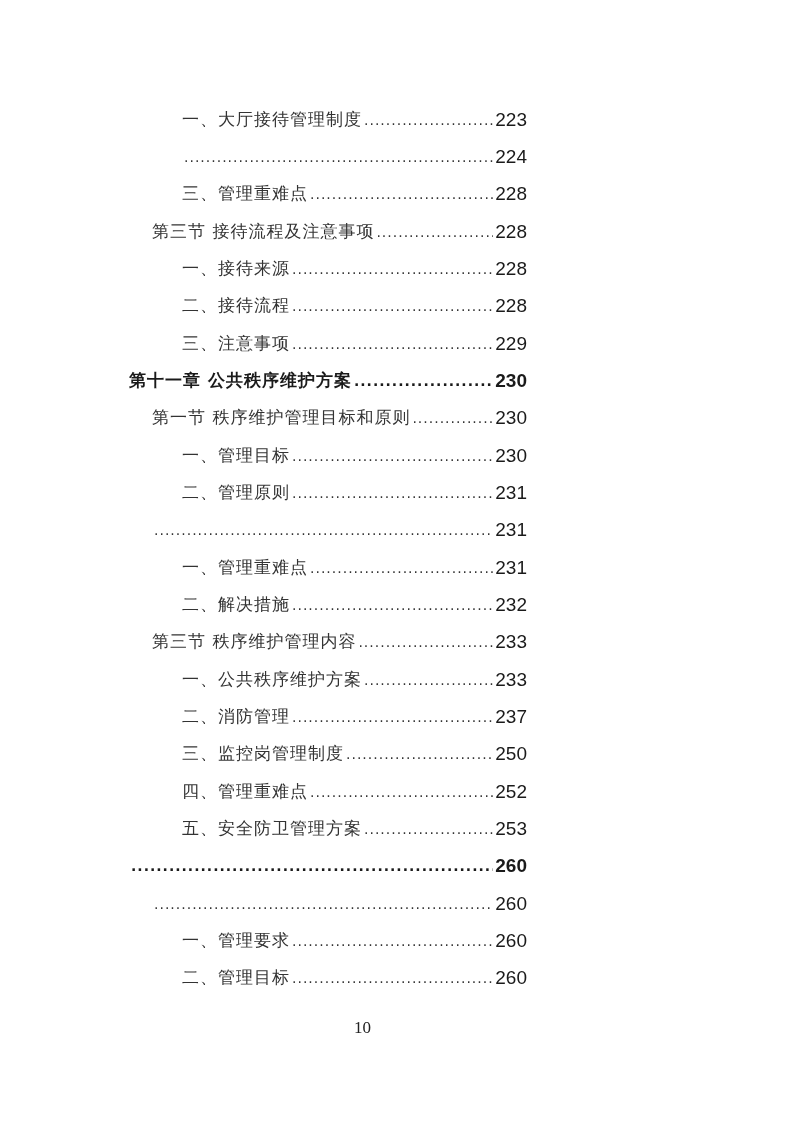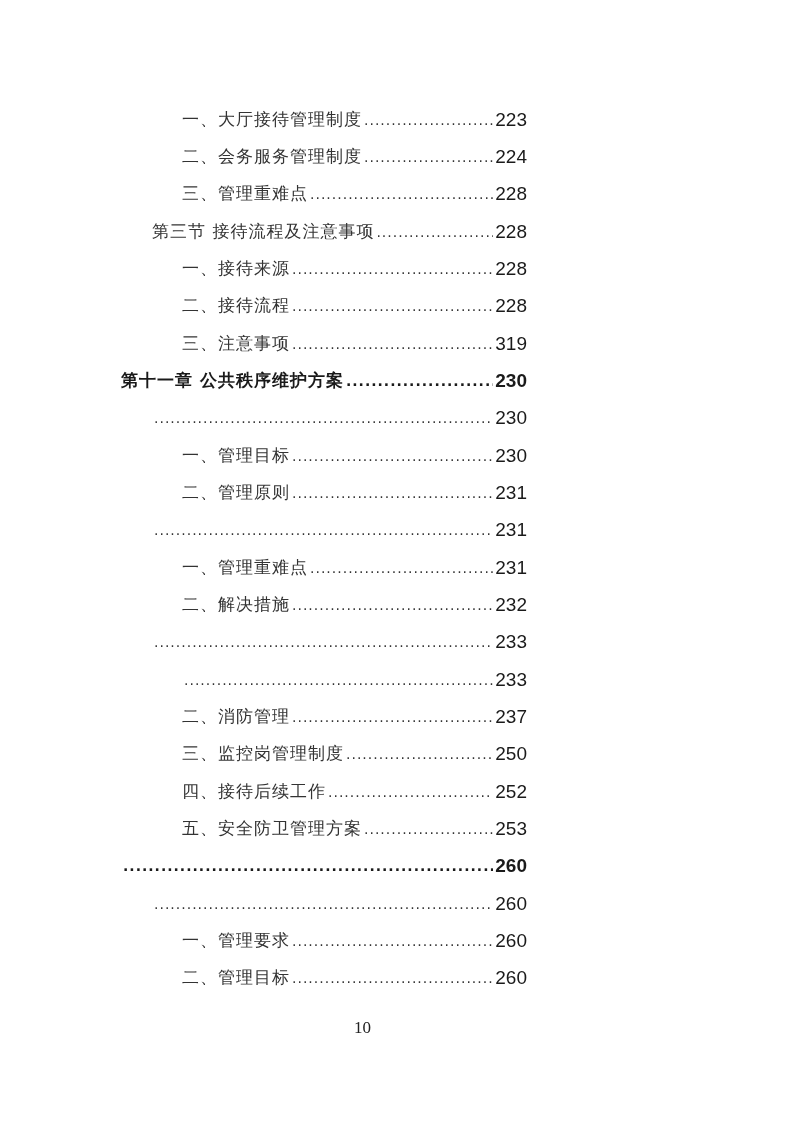--- a/index.html
+++ b/index.html
@@ -4,21 +4,21 @@
 <style>
   html, body { margin:0; padding:0; background:#ffffff; }
   body { width:793px; height:1122px; position:relative; overflow:hidden;
          font-family:"DejaVu Sans", "Liberation Sans", sans-serif; color:#1a1a1a; }
   .toc { position:absolute; left:0; top:0; width:793px; }
   .row { position:absolute; left:0; width:647px; height:37px; display:flex; align-items:center; font-size:17px; }
   .row .entry { position:absolute; right:120px; display:flex; align-items:center; white-space:nowrap; overflow:hidden; }
   .row .title { white-space:nowrap; letter-spacing:1px; }
   .row .leader { flex:1; overflow:hidden; white-space:nowrap; margin:0 2px; letter-spacing:1px; font-size:14px; color:#333; }
   .row .page { white-space:nowrap; font-family:"Liberation Sans", sans-serif; font-size:19px; }
-  .lvl1 .entry { left:121px; font-weight:bold;justify-content:flex-end; }
+  .lvl1 .entry { left:129px; font-weight:bold;justify-content:flex-end; }
   .lvl1 .leader { font-weight:bold; color:#1a1a1a; }
   .lvl1 .page { font-weight:bold; }
   .lvl2 .entry { left:152px; }
   .lvl3 .entry { left:182px; }
   .lvl3 .title, .lvl2 .title { color:#333; }
   .page-number { position:absolute; top:1018px; left:0; width:725px; text-align:center;
                  font-family:"Liberation Serif", serif; font-size:17px; color:#222; }
 </style>
 </head>
 <body>
@@ -26,21 +26,20 @@
 <div class="toc">
   <div class="row lvl3" style="top:101px">
       <div class="entry">
         <span class="title">一、大厅接待管理制度</span>
         <span class="leader">......................................................................................................................................</span>
         <span class="page">223</span>
       </div>
     </div>
   <div class="row lvl3" style="top:138px">
       <div class="entry">
-        <span class="title">二、会务服务管理制度</span>
         <span class="leader">......................................................................................................................................</span>
         <span class="page">224</span>
       </div>
     </div>
   <div class="row lvl3" style="top:175px">
       <div class="entry">
         <span class="title">三、管理重难点</span>
         <span class="leader">......................................................................................................................................</span>
         <span class="page">228</span>
       </div>
@@ -63,32 +62,33 @@
       <div class="entry">
         <span class="title">二、接待流程</span>
         <span class="leader">......................................................................................................................................</span>
         <span class="page">228</span>
       </div>
     </div>
   <div class="row lvl3" style="top:325px">
       <div class="entry">
         <span class="title">三、注意事项</span>
         <span class="leader">......................................................................................................................................</span>
-        <span class="page">319</span>
+        <span class="page">229</span>
       </div>
     </div>
   <div class="row lvl1" style="top:362px">
       <div class="entry">
         <span class="title">第十一章  公共秩序维护方案</span>
         <span class="leader">......................................................................................................................................</span>
         <span class="page">230</span>
       </div>
     </div>
   <div class="row lvl2" style="top:399px">
       <div class="entry">
+        <span class="title">第一节  秩序维护管理目标和原则</span>
         <span class="leader">......................................................................................................................................</span>
         <span class="page">230</span>
       </div>
     </div>
   <div class="row lvl3" style="top:437px">
       <div class="entry">
         <span class="title">一、管理目标</span>
         <span class="leader">......................................................................................................................................</span>
         <span class="page">230</span>
       </div>
@@ -115,47 +115,49 @@
     </div>
   <div class="row lvl3" style="top:586px">
       <div class="entry">
         <span class="title">二、解决措施</span>
         <span class="leader">......................................................................................................................................</span>
         <span class="page">232</span>
       </div>
     </div>
   <div class="row lvl2" style="top:623px">
       <div class="entry">
+        <span class="title">第三节  秩序维护管理内容</span>
         <span class="leader">......................................................................................................................................</span>
         <span class="page">233</span>
       </div>
     </div>
   <div class="row lvl3" style="top:661px">
       <div class="entry">
+        <span class="title">一、公共秩序维护方案</span>
         <span class="leader">......................................................................................................................................</span>
         <span class="page">233</span>
       </div>
     </div>
   <div class="row lvl3" style="top:698px">
       <div class="entry">
         <span class="title">二、消防管理</span>
         <span class="leader">......................................................................................................................................</span>
         <span class="page">237</span>
       </div>
     </div>
   <div class="row lvl3" style="top:735px">
       <div class="entry">
         <span class="title">三、监控岗管理制度</span>
         <span class="leader">......................................................................................................................................</span>
         <span class="page">250</span>
       </div>
     </div>
   <div class="row lvl3" style="top:773px">
       <div class="entry">
-        <span class="title">四、接待后续工作</span>
+        <span class="title">四、管理重难点</span>
         <span class="leader">......................................................................................................................................</span>
         <span class="page">252</span>
       </div>
     </div>
   <div class="row lvl3" style="top:810px">
       <div class="entry">
         <span class="title">五、安全防卫管理方案</span>
         <span class="leader">......................................................................................................................................</span>
         <span class="page">253</span>
       </div>

